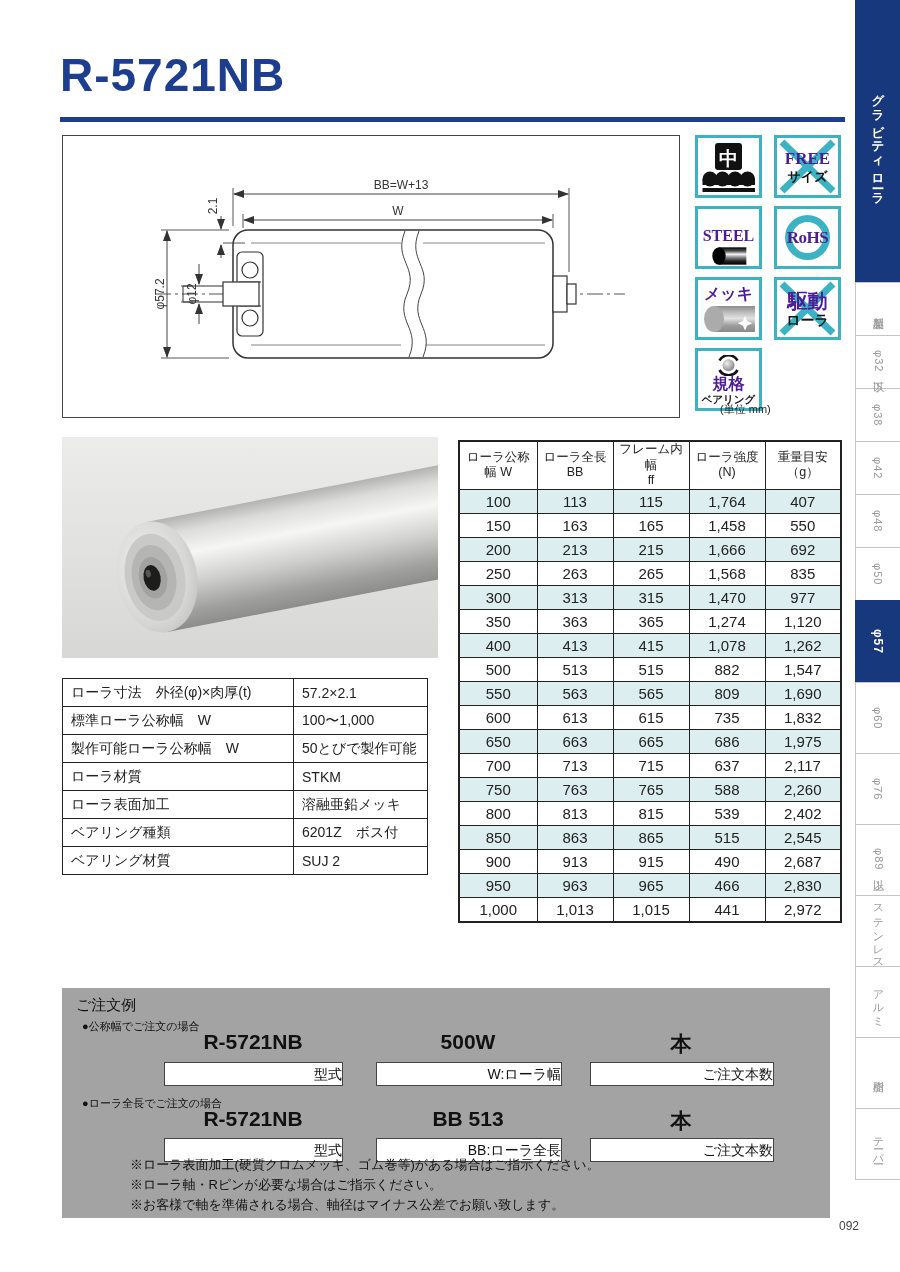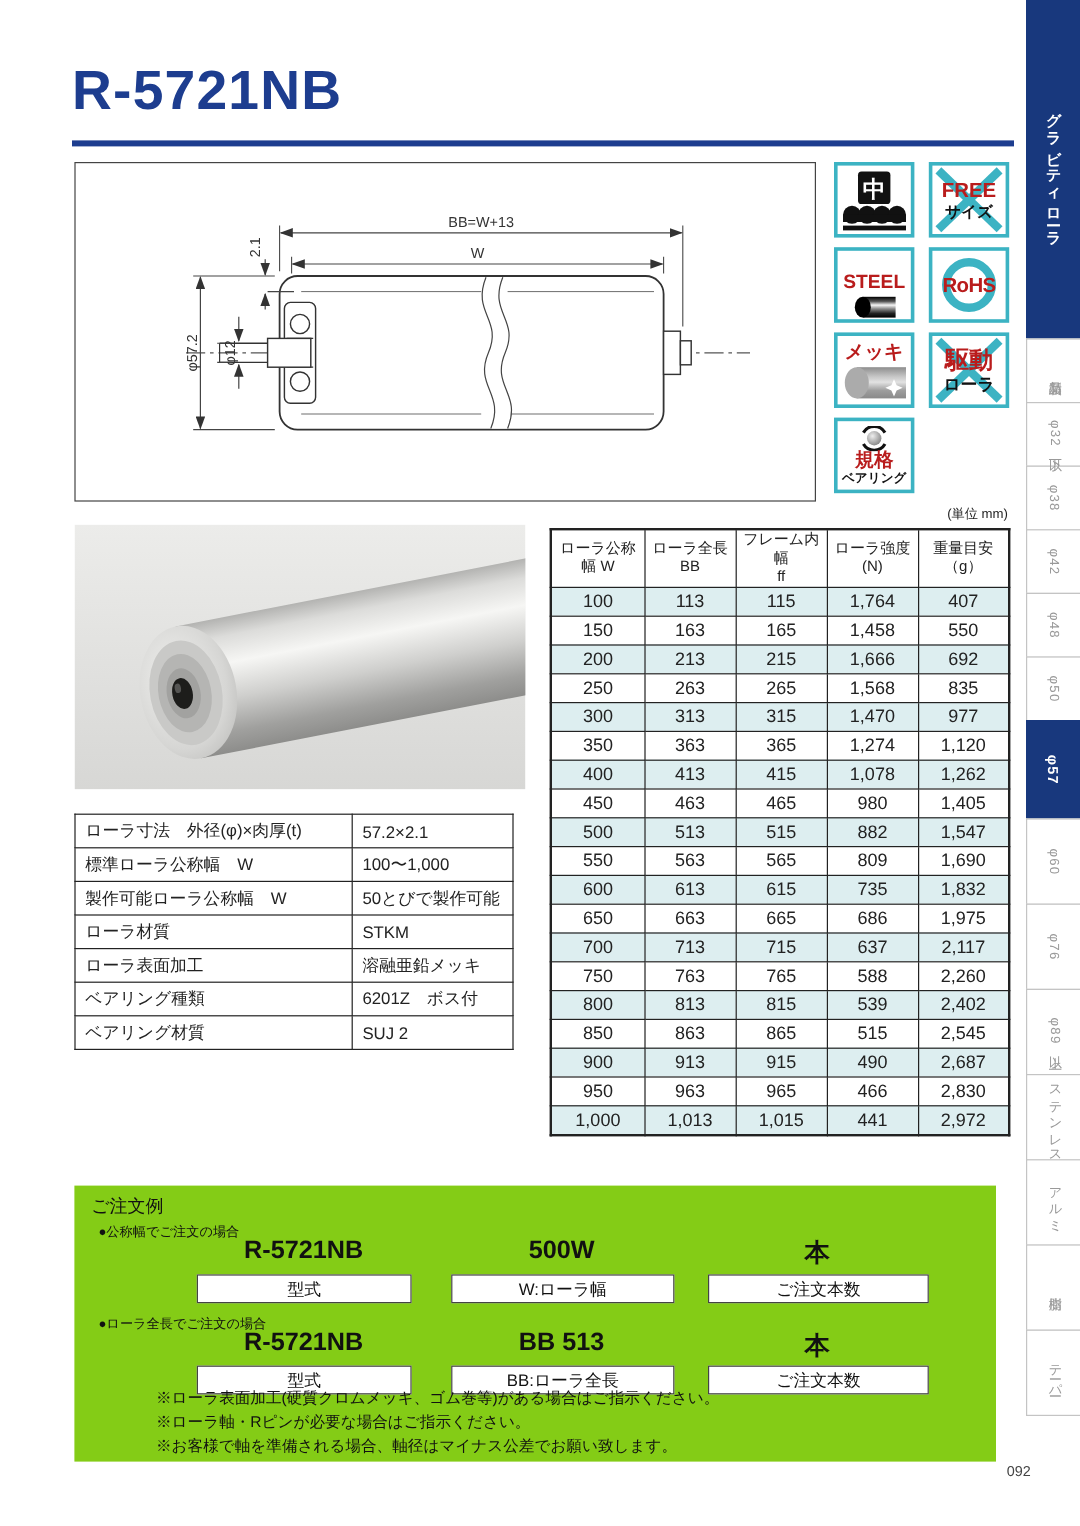--- a/index.html
+++ b/index.html
@@ -15,62 +15,62 @@
   .diagram{position:absolute;left:62px;top:135px;width:618px;height:283px;
            border:1px solid #444;box-sizing:border-box;background:#fff;}
   .diagram svg{display:block;}
   .dimtext{font-size:12px;fill:#333;}
 
   
   .badge{position:absolute;width:67px;height:63px;border:3px solid #3cb3c3;background:#fff;
          box-sizing:border-box;display:flex;flex-direction:column;align-items:center;
          justify-content:center;overflow:hidden;}
   .badge .bx{position:absolute;left:0;top:0;width:100%;height:100%;}
-  .badge .t1{font-weight:bold;color:#b91c1c;line-height:1;z-index:2;}
+  .badge .t1{font-weight:bold;color:#4c1d95;line-height:1;z-index:2;font-family:Liberation Serif, serif;}
   .badge .t2{font-weight:bold;color:#111;line-height:1;z-index:2;}
 
   
   .sidebar{position:absolute;right:0;top:0;width:45px;height:1272px;}
   .tab{writing-mode:vertical-rl;text-orientation:mixed;display:flex;align-items:center;
        justify-content:center;width:45px;box-sizing:border-box;color:#999;font-size:11px;
        letter-spacing:1px;background:#fff;border:1px solid #c4c4c4;border-right:none;
        margin-top:-1px;}
   .tab.cat{height:283px;background:#18387d;color:#fff;font-size:12.5px;font-weight:bold;
        border:none;margin-top:0;letter-spacing:2px;}
   .tab.s{height:54px;}
   .tab.t{height:72px;}
   .tab.active{height:83px;background:#18387d;color:#fff;font-weight:bold;border:none;font-size:12px;}
 
   
   .photo{position:absolute;left:62px;top:437px;width:376px;height:221px;overflow:hidden;}
 
   
-  .unit{position:absolute;left:720px;top:421px;width:120px;text-align:right;font-size:11px;color:#222;}
+  .unit{position:absolute;left:720px;top:402px;width:120px;font-size:11px;color:#222;}
 
   
   .size-table{position:absolute;left:458px;top:440px;border-collapse:collapse;
               border:2px solid #222;table-layout:fixed;width:382px;}
   .size-table th{border:1px solid #222;font-size:12.5px;font-weight:normal;line-height:1.25;
               height:46px;padding:0 1px;background:#fff;}
   .size-table td{border:1px solid #222;font-size:15px;text-align:center;height:23px;padding:0;}
   .size-table tbody tr:nth-of-type(odd) td{background:#ddeef0;}
 
   
   .spec-table{position:absolute;left:62px;top:678px;border-collapse:collapse;
               border:1.5px solid #222;table-layout:fixed;width:366px;}
   .spec-table td{border:1.5px solid #222;font-size:14px;height:27px;padding:0 0 0 8px;background:#fff;}
   .spec-table td.lbl{width:222px;}
 
   
-  .order{position:absolute;left:62px;top:988px;width:768px;height:230px;background:#84cc16;}
+  .order{position:absolute;left:62px;top:988px;width:768px;height:230px;background:#a3a3a3;}
   .order .hd{position:absolute;left:14px;top:8px;font-size:15px;color:#111;}
   .order .bullet{position:absolute;font-size:11px;color:#111;}
   .order .model{position:absolute;font-size:21px;font-weight:bold;color:#111;text-align:center;}
   .order .tagbox{position:absolute;height:22px;background:#fff;border:1px solid #444;
-                 font-size:14px;text-align:center;line-height:22px;color:#111;}
+                 font-size:14px;text-align:right;line-height:22px;color:#111;}
   .order .note{position:absolute;left:68px;font-size:13px;color:#111;}
 
   .pageno{position:absolute;left:839px;top:1219px;font-size:12px;color:#444;}
 </style>
 </head>
 <body>
 
 <div id="page">
 
   <div class="title">R-5721NB</div>
@@ -397,27 +397,20 @@
         </tr>
 
         <tr>
           <td>400</td>
           <td>413</td>
           <td>415</td>
           <td>1,078</td>
           <td>1,262</td>
         </tr>
 
-        <tr>
-          <td>450</td>
-          <td>463</td>
-          <td>465</td>
-          <td>980</td>
-          <td>1,405</td>
-        </tr>
 
         <tr>
           <td>500</td>
           <td>513</td>
           <td>515</td>
           <td>882</td>
           <td>1,547</td>
         </tr>
 
         <tr>

